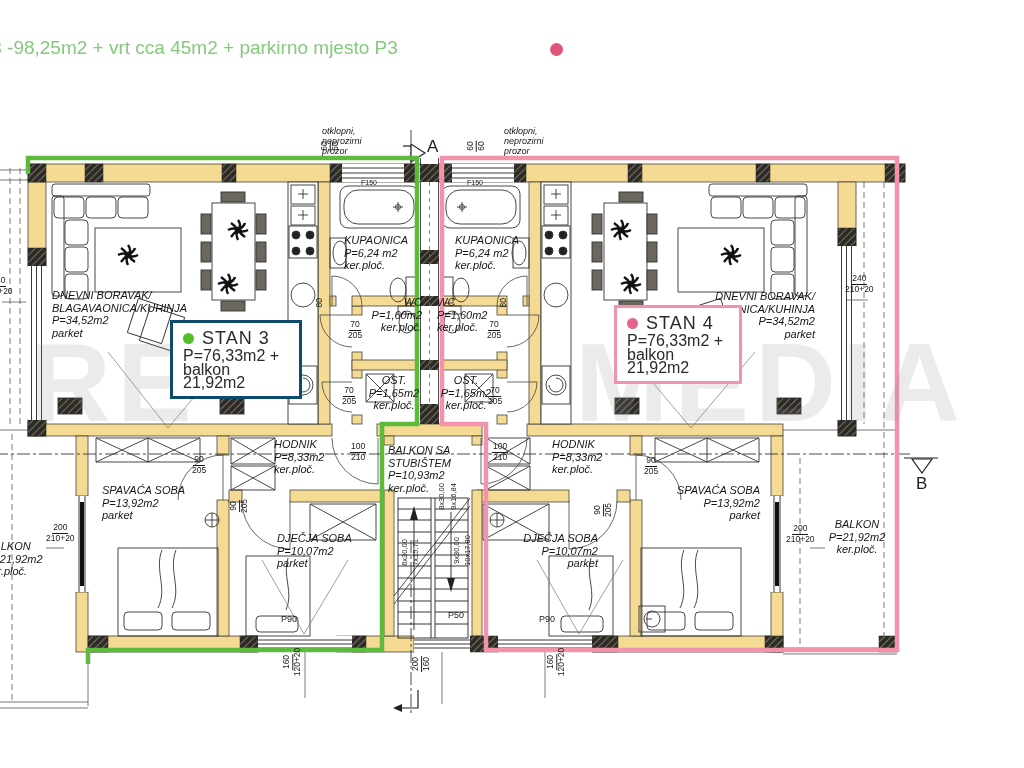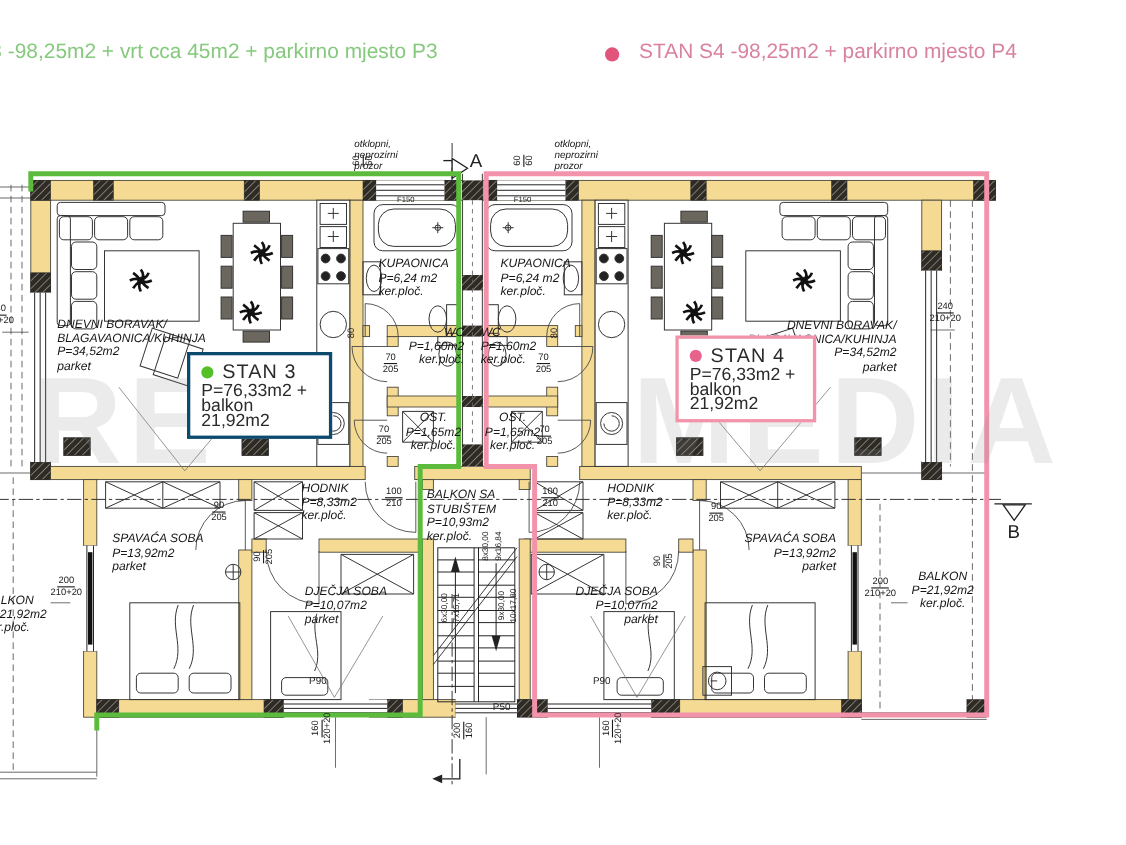--- a/index.html
+++ b/index.html
@@ -397,21 +397,20 @@
 
     <path d="M28,174 V158 H417 V424 H382 V650 H88 V664" stroke="#5cbb3c" stroke-width="4.5" fill="none"></path>
     <path d="M442,158 H897 V650 H486 V424 H442 Z" stroke="#f293ab" stroke-width="4.5" fill="none"></path>
   </svg>
 
   <div class="wm" style="left:30px;top:318px;">RE</div>
   <div class="wm" style="left:575px;top:318px;">MEDIA</div>
 
   <div class="hdr green" style="left:-76px;top:37px;">STAN S3 -98,25m2 + vrt cca 45m2 + parkirno mjesto P3</div>
   <span class="dot" style="position:absolute;left:550px;top:43px;width:13px;height:13px;background:#e2557a;z-index:12;"></span>
-  <div class="hdr pink" style="left:581px;top:37px;">STAN S4 -98,25m2 + parkirno mjesto P4</div>
 
   <div class="stanbox s3" style="left:170px;top:320px;width:132px;">
     <div class="row">
         <span class="dot" style="width:11px;height:11px;background:#54c028;"></span>
       <span class="ttl">STAN 3</span>
       </div>
     <div class="ln">P=76,33m2 +</div>
     <div class="ln">balkon 21,92m2</div>
   </div>
   <div class="stanbox s4" style="left:614px;top:305px;width:128px;">
@@ -606,21 +605,21 @@
     </div>
 
   <div class="stair-lbl" style="left:382px;top:548px;">6x30,00</div>
   <div class="stair-lbl" style="left:393px;top:548px;">7x15,71</div>
   <div class="stair-lbl" style="left:419px;top:492px;">8x30,00</div>
   <div class="stair-lbl" style="left:431px;top:492px;">9x16,84</div>
   <div class="stair-lbl" style="left:434px;top:546px;">9x30,00</div>
   <div class="stair-lbl" style="left:445px;top:546px;">10x17,80</div>
 
   <div class="win-lbl" style="left:281px;top:614px;">P90</div>
-  <div class="win-lbl" style="left:424px;top:637px;padding-left:24px;">P50</div>
+  <div class="win-lbl" style="left:424px;top:610px;padding-left:24px;">P50</div>
   <div class="win-lbl" style="left:539px;top:614px;">P90</div>
   <div class="win-lbl tiny" style="left:361px;top:179px;">F150</div>
   <div class="win-lbl tiny" style="left:467px;top:179px;">F150</div>
 
   <div class="marker" style="left:427px;top:137px;">A</div>
   <div class="marker" style="left:916px;top:474px;">B</div>
 
 </div>
 
 </body></html>

